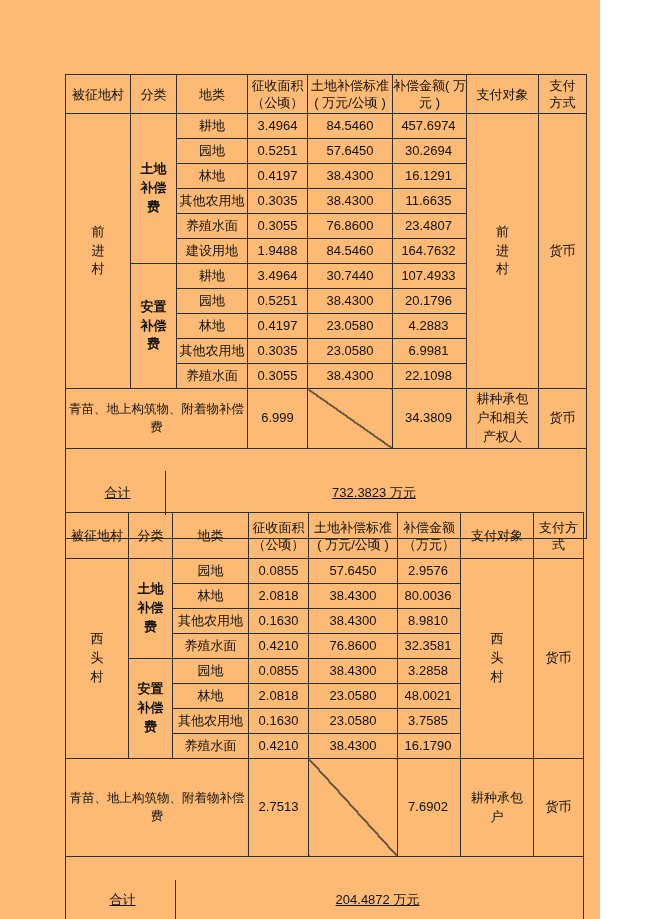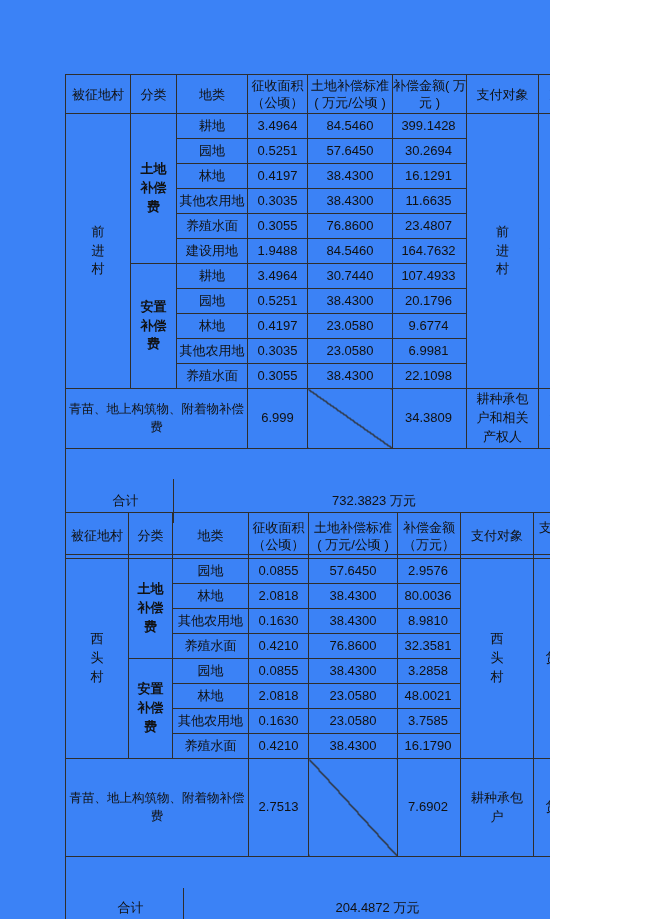--- a/index.html
+++ b/index.html
@@ -1,21 +1,21 @@
 <!DOCTYPE html>
 <html><head>
 <meta charset="utf-8">
 <style>
   * { box-sizing: border-box; }
   html, body { margin: 0; padding: 0; background: #fff; }
   .page {
     position: relative;
-    width: 550px;
+    width: 600px;
     height: 919px;
-    background: #3b82f6;
+    background: #fdba74;
     font-family: "Liberation Sans", "DejaVu Sans", sans-serif;
     font-size: 13px;
     color: #111;
     overflow: hidden;
   }
   table.comp {
     position: absolute;
     border-collapse: collapse;
     table-layout: fixed;
   }
@@ -43,21 +43,21 @@
   .glabel { font-size: 12.5px; padding: 1px 0 !important; }
   .payee3 { line-height: 18px; padding: 1px 0 !important; }
   .payee-clip-cell { padding: 8px !important; vertical-align: top; }
   .clip3 {
     height: 43px;
     overflow: hidden;
     line-height: 19px;
     white-space: pre-line;
     padding-top: 2px;
   }
-  .total-cell { padding: 12px !important; }
+  .total-cell { padding: 4px !important; text-decoration: underline; }
   .total-wrap { display: flex; width: 100%; align-items: stretch; }
   .total-label {
     display: flex; align-items: center; justify-content: center;
     border-right: 1px solid #2e2e2e;
   }
   .total-value { flex: 1; display: flex; align-items: center; justify-content: center; }
 </style>
 </head>
 <body>
 
@@ -93,21 +93,21 @@
       <tr style="height:25px">
         <td rowspan="11" class="vert">前
 进
 村</td>
         <td rowspan="6" class="cat">土地
 补偿
 费</td>
         <td>耕地</td>
         <td>3.4964</td>
         <td>84.5460</td>
-        <td class="amt">399.1428</td>
+        <td class="amt">457.6974</td>
         <td rowspan="11" class="vert">前
 进
 村</td>
         <td rowspan="11">货币</td>
       </tr>
       <tr style="height:25px">
         <td>园地</td>
         <td>0.5251</td>
         <td>57.6450</td>
         <td class="amt">30.2694</td>
@@ -149,21 +149,21 @@
       <tr style="height:25px">
         <td>园地</td>
         <td>0.5251</td>
         <td>38.4300</td>
         <td class="amt">20.1796</td>
       </tr>
       <tr style="height:25px">
         <td>林地</td>
         <td>0.4197</td>
         <td>23.0580</td>
-        <td class="amt">9.6774</td>
+        <td class="amt">4.2883</td>
       </tr>
       <tr style="height:25px">
         <td>其他农用地</td>
         <td>0.3035</td>
         <td>23.0580</td>
         <td class="amt">6.9981</td>
       </tr>
       <tr style="height:25px">
         <td>养殖水面</td>
         <td>0.3055</td>

